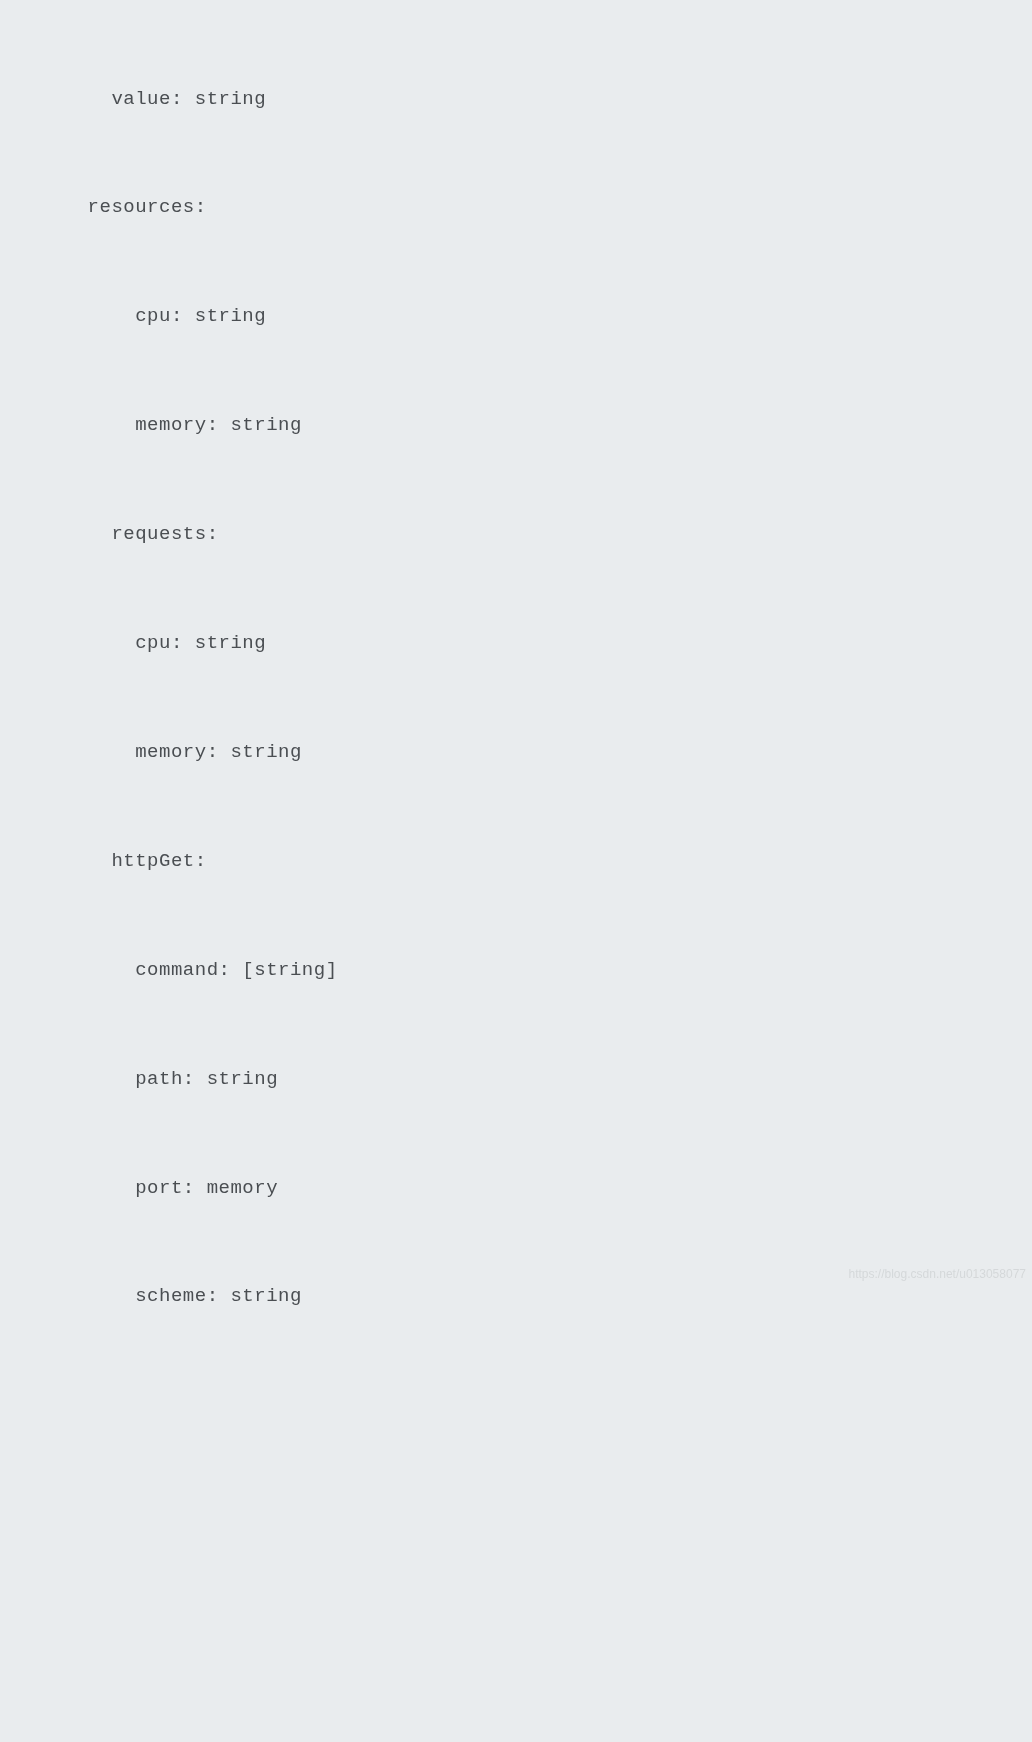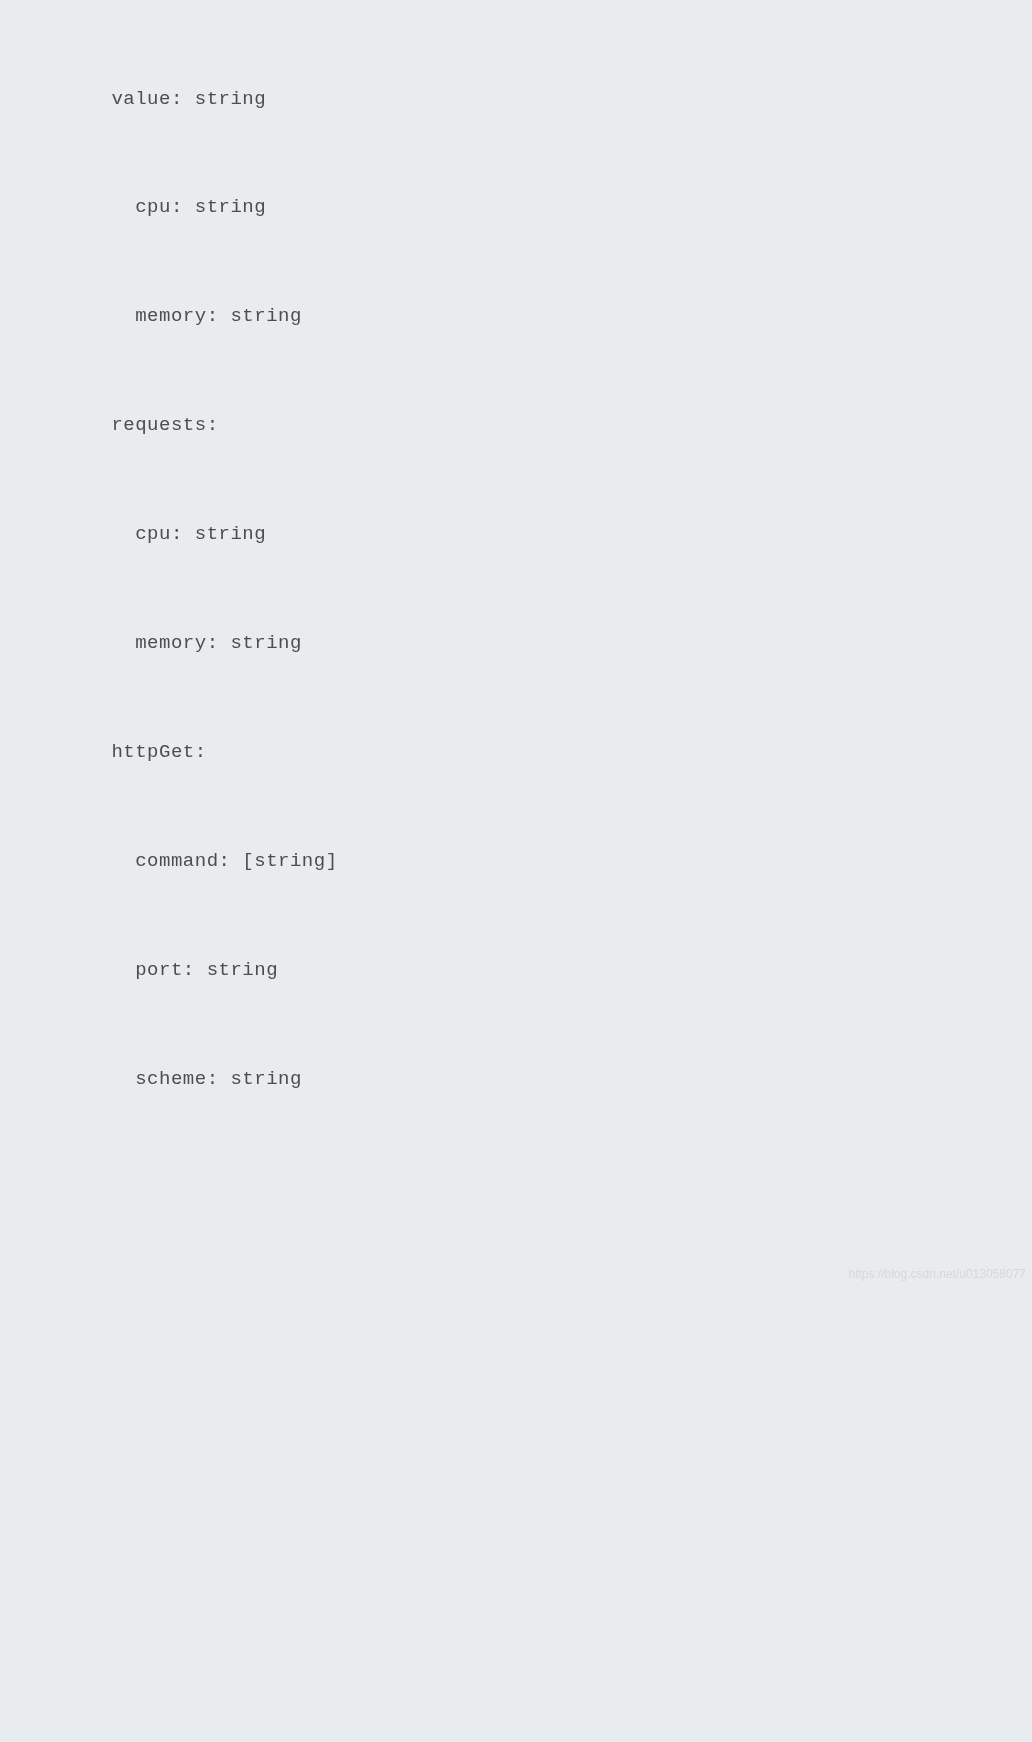--- a/index.html
+++ b/index.html
@@ -32,28 +32,30 @@
     font-size: 12px;
     color: rgba(120,125,130,0.18);
     letter-spacing: 0;
   }
 </style>
 </head>
 <body>
 
 <div class="code-block">
   <div>      value: string</div>
+  <div>    resources:</div>
   <div>        cpu: string</div>
   <div>        memory: string</div>
   <div>      requests:</div>
   <div>        cpu: string</div>
   <div>        memory: string</div>
   <div>      httpGet:</div>
   <div>        command: [string]</div>
-  <div>        port: string</div>
+  <div>        path: string</div>
+  <div>        port: memory</div>
   <div>        scheme: string</div>
   
   
   
   
   
   
   
   
   

